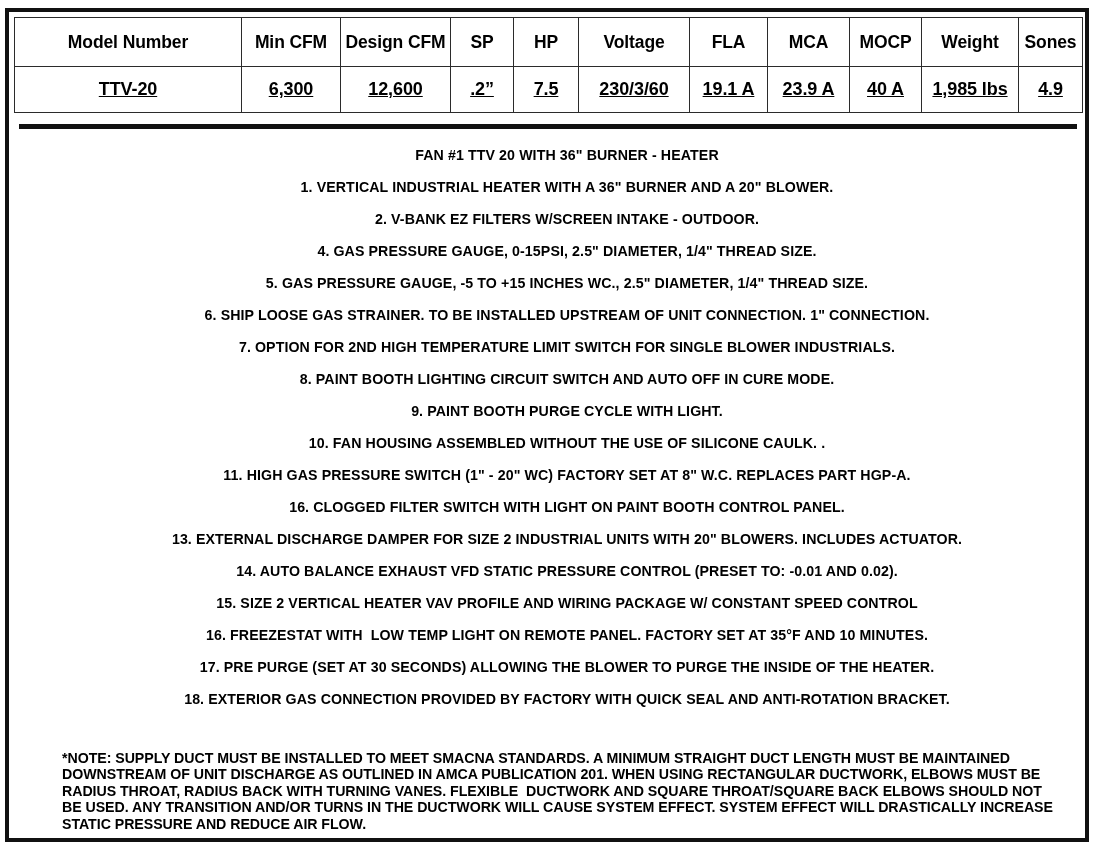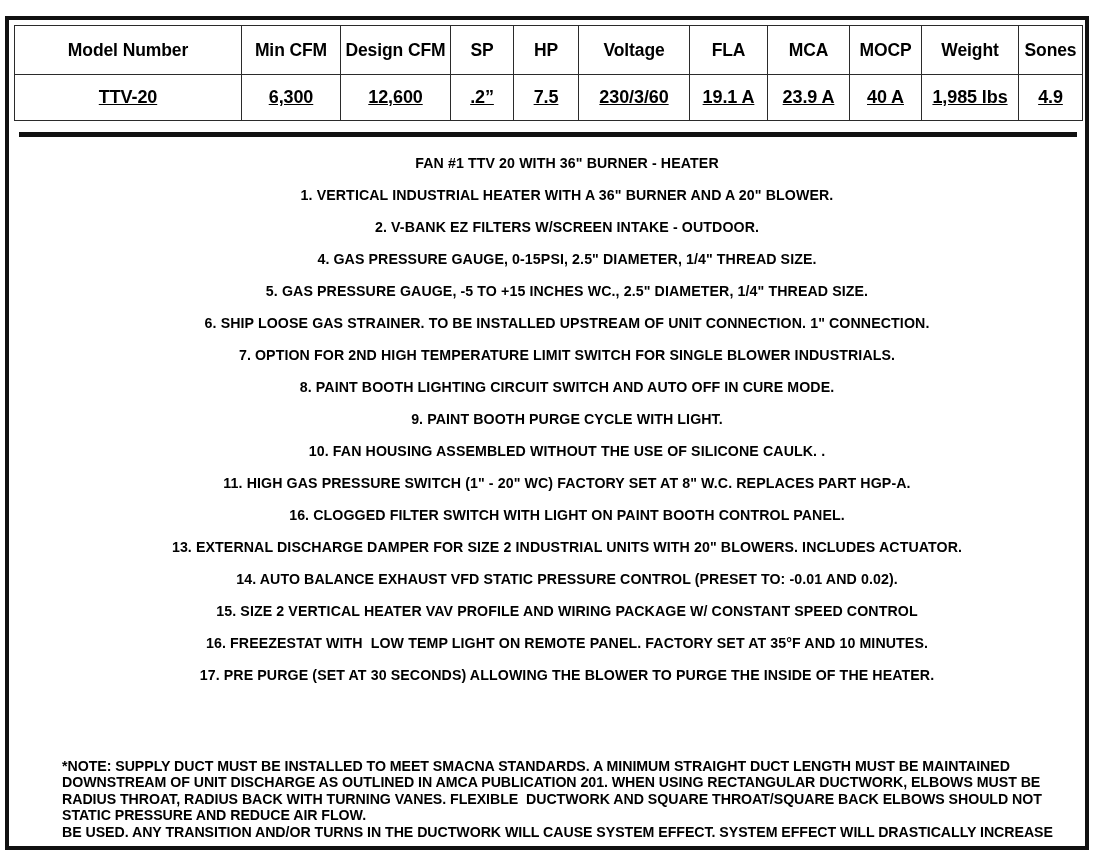--- a/index.html
+++ b/index.html
@@ -11,21 +11,21 @@
     width: 1100px;
     height: 850px;
     font-family: "Liberation Sans", sans-serif;
     color: #000000;
     overflow: hidden;
   }
 
   #sheet {
     position: absolute;
     left: 5px;
-    top: 16px;
+    top: 8px;
     width: 1084px;
     height: 834px;
     border: 4px solid #111111;
     box-sizing: border-box;
     background: #ffffff;
   }
 
   
   #spec-table-wrap {
     position: absolute;
@@ -174,24 +174,25 @@
         <div class="body-line">8. PAINT BOOTH LIGHTING CIRCUIT SWITCH AND AUTO OFF IN CURE MODE.</div>
         <div class="body-line">9. PAINT BOOTH PURGE CYCLE WITH LIGHT.</div>
         <div class="body-line">10. FAN HOUSING ASSEMBLED WITHOUT THE USE OF SILICONE CAULK. .</div>
         <div class="body-line">11. HIGH GAS PRESSURE SWITCH (1" - 20" WC) FACTORY SET AT 8" W.C. REPLACES PART HGP-A.</div>
         <div class="body-line">16. CLOGGED FILTER SWITCH WITH LIGHT ON PAINT BOOTH CONTROL PANEL.</div>
         <div class="body-line">13. EXTERNAL DISCHARGE DAMPER FOR SIZE 2 INDUSTRIAL UNITS WITH 20" BLOWERS. INCLUDES ACTUATOR.</div>
         <div class="body-line">14. AUTO BALANCE EXHAUST VFD STATIC PRESSURE CONTROL (PRESET TO: -0.01 AND 0.02).</div>
         <div class="body-line">15. SIZE 2 VERTICAL HEATER VAV PROFILE AND WIRING PACKAGE W/ CONSTANT SPEED CONTROL</div>
         <div class="body-line">16. FREEZESTAT WITH  LOW TEMP LIGHT ON REMOTE PANEL. FACTORY SET AT 35°F AND 10 MINUTES.</div>
         <div class="body-line">17. PRE PURGE (SET AT 30 SECONDS) ALLOWING THE BLOWER TO PURGE THE INSIDE OF THE HEATER.</div>
+        <div class="body-line">18. EXTERIOR GAS CONNECTION PROVIDED BY FACTORY WITH QUICK SEAL AND ANTI-ROTATION BRACKET.</div>
       </div>
   </div>
 
   <div id="note-block">
       <div class="note-line">*NOTE: SUPPLY DUCT MUST BE INSTALLED TO MEET SMACNA STANDARDS. A MINIMUM STRAIGHT DUCT LENGTH MUST BE MAINTAINED</div>
       <div class="note-line">DOWNSTREAM OF UNIT DISCHARGE AS OUTLINED IN AMCA PUBLICATION 201. WHEN USING RECTANGULAR DUCTWORK, ELBOWS MUST BE</div>
       <div class="note-line">RADIUS THROAT, RADIUS BACK WITH TURNING VANES. FLEXIBLE  DUCTWORK AND SQUARE THROAT/SQUARE BACK ELBOWS SHOULD NOT</div>
+      <div class="note-line">BE USED. ANY TRANSITION AND/OR TURNS IN THE DUCTWORK WILL CAUSE SYSTEM EFFECT. SYSTEM EFFECT WILL DRASTICALLY INCREASE</div>
       <div class="note-line">STATIC PRESSURE AND REDUCE AIR FLOW.</div>
-      <div class="note-line">BE USED. ANY TRANSITION AND/OR TURNS IN THE DUCTWORK WILL CAUSE SYSTEM EFFECT. SYSTEM EFFECT WILL DRASTICALLY INCREASE</div>
     </div>
 
 </div>
 
 </body></html>

